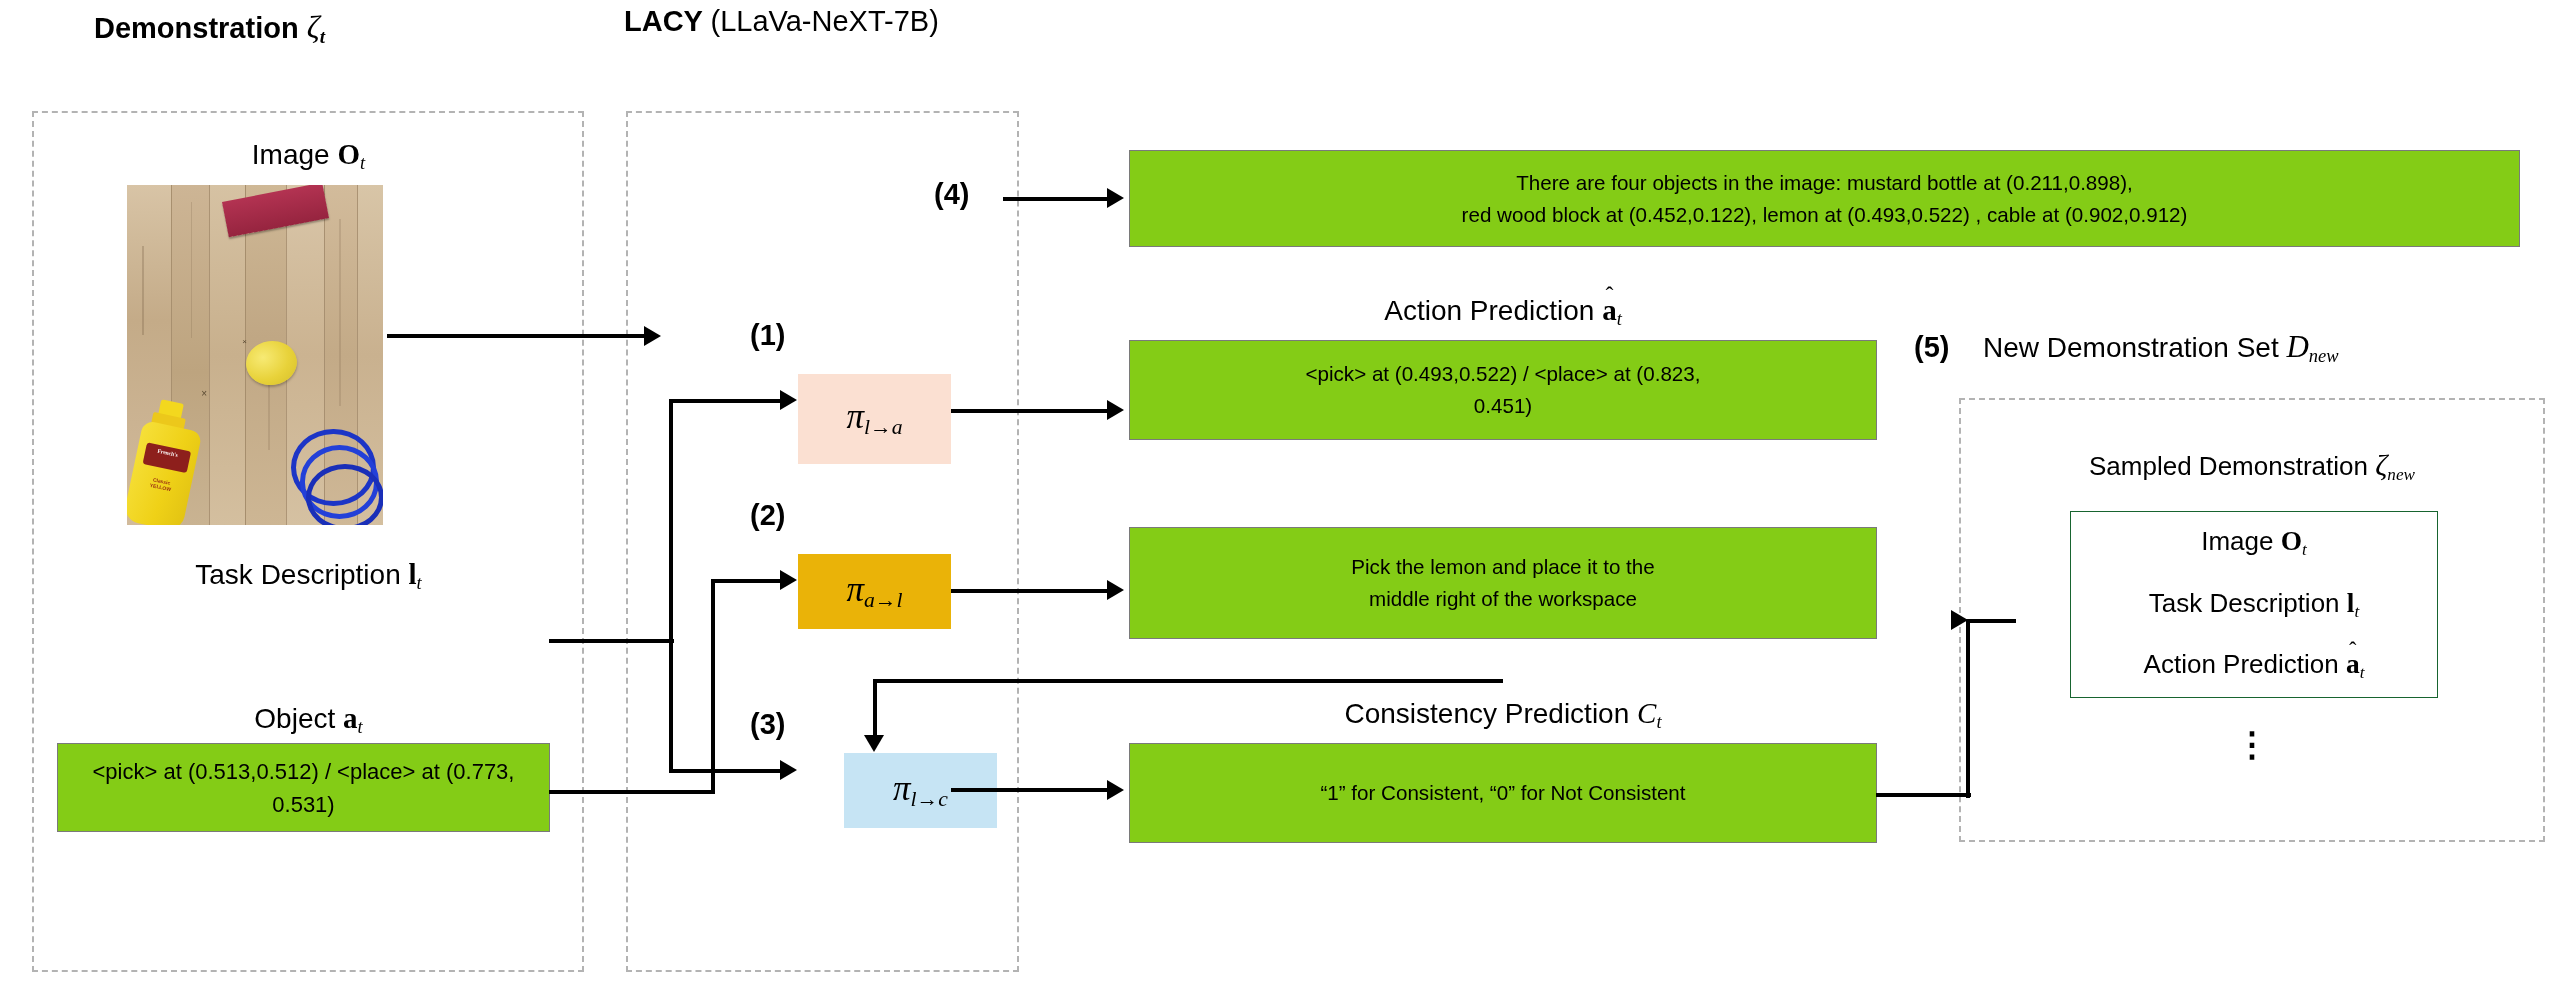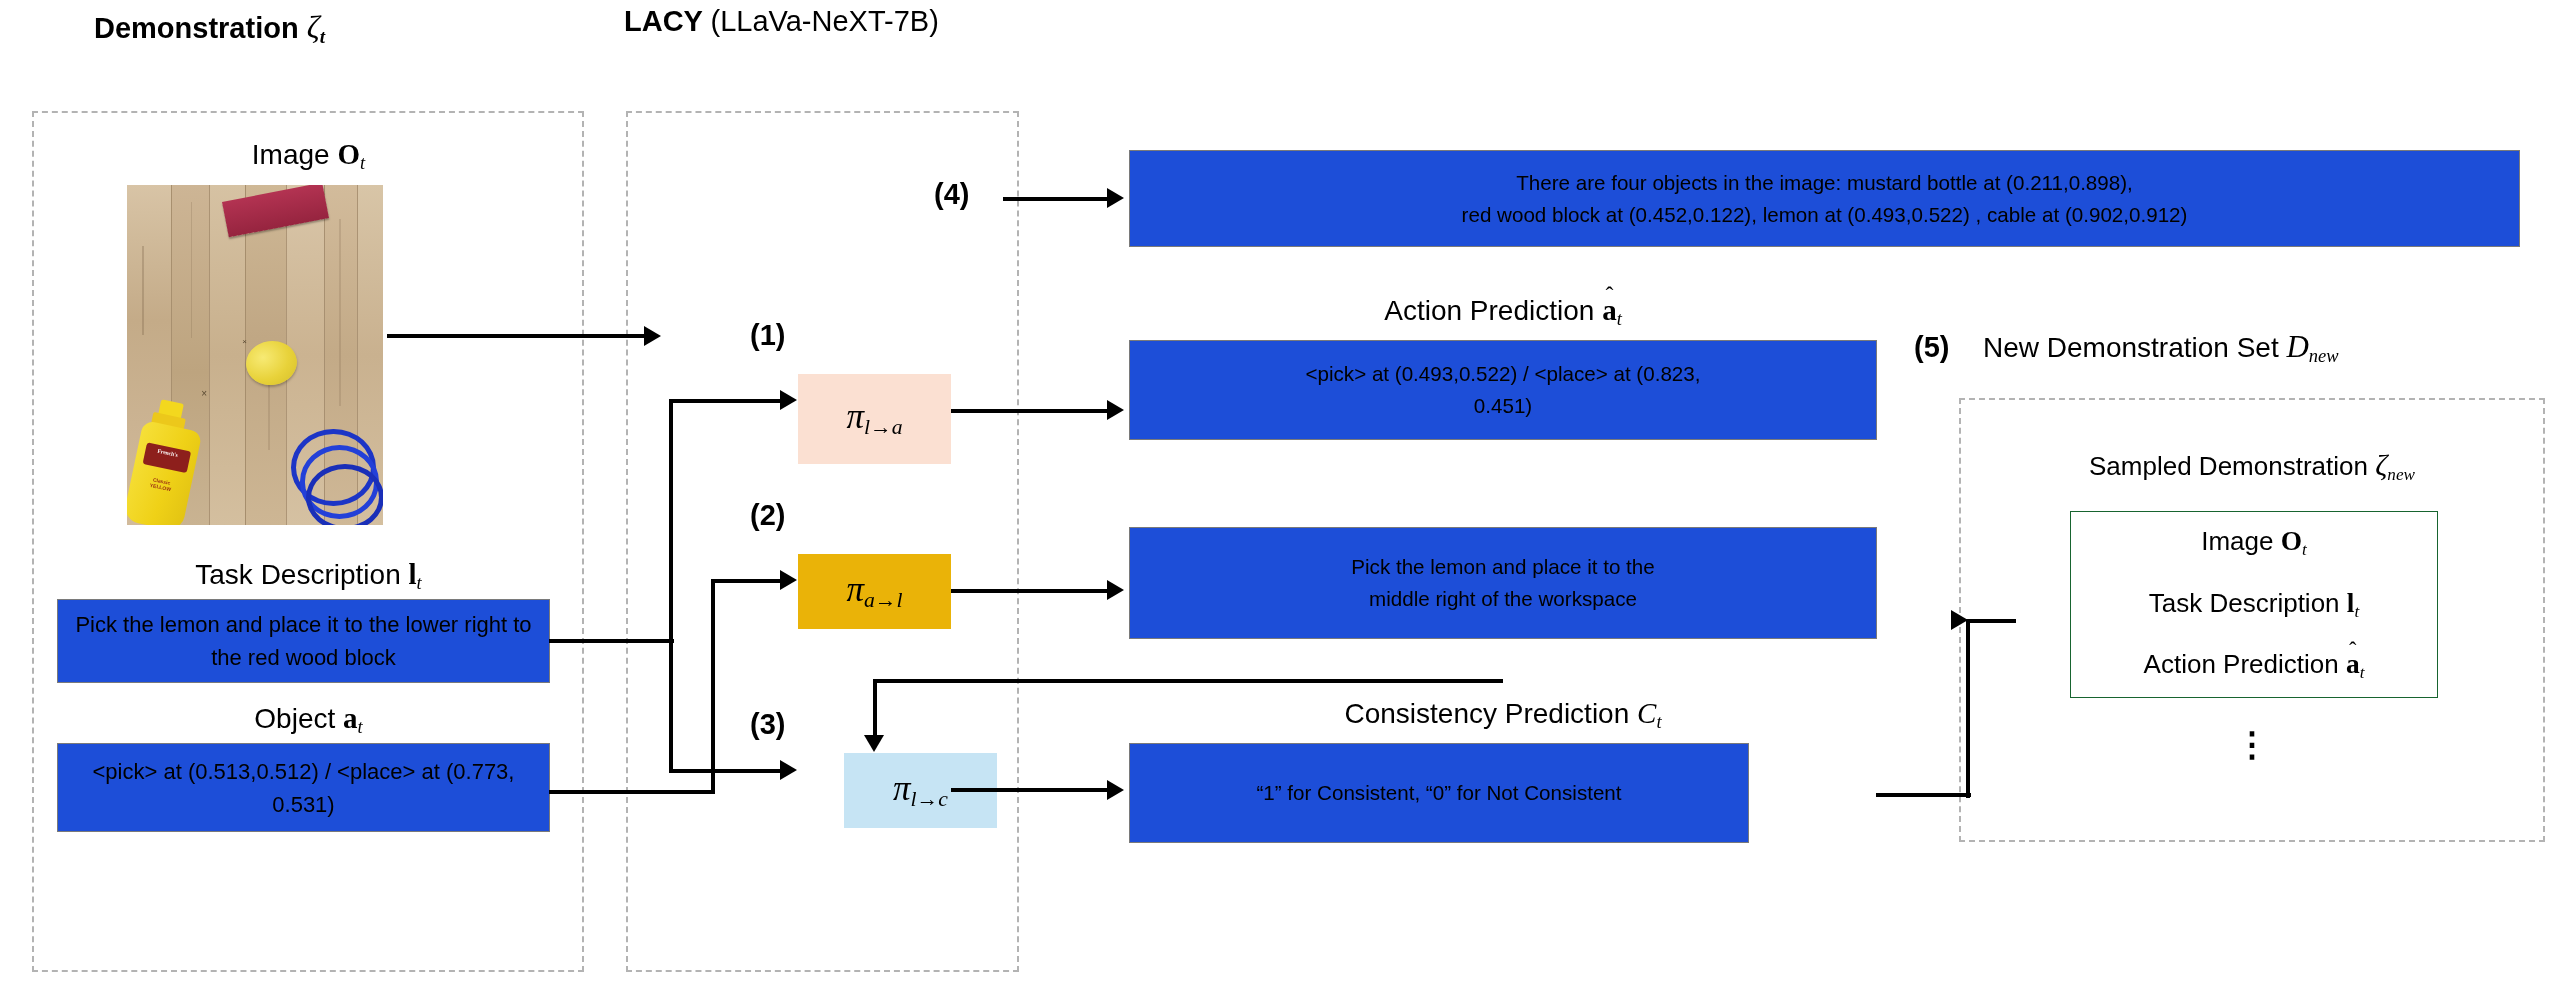--- a/index.html
+++ b/index.html
@@ -6,21 +6,21 @@
   body{font-family:"Liberation Sans",sans-serif;color:#000;}
   #stage{position:relative;width:2576px;height:994px;background:#fff;overflow:hidden;}
 
   .abs{position:absolute;}
   .ctr{display:flex;align-items:center;justify-content:center;text-align:center;}
 
   
   .dashed-panel{border:2.5px dashed #b3b3b3;background:transparent;box-sizing:border-box;}
 
   
-  .solid-box{border:1.9px solid #7a7a7a;background:#1d4ed8;box-sizing:border-box;}
+  .solid-box{border:1.9px solid #7a7a7a;background:#84cc16;box-sizing:border-box;}
   .green-box{border:1.9px solid #17642f;background:#fff;box-sizing:border-box;}
 
   
   .h-bold{font-weight:700;font-size:29px;letter-spacing:0px;white-space:nowrap;}
   .h-reg{font-weight:400;font-size:28px;white-space:nowrap;}
   .h-reg-sm{font-weight:400;font-size:26px;white-space:nowrap;}
   .step-lbl{font-weight:700;font-size:29px;}
 
   .math{font-family:"Liberation Serif",serif;font-style:italic;}
   .mathup{font-family:"Liberation Serif",serif;font-style:normal;font-weight:700;}
@@ -110,23 +110,20 @@
     </div>
 
     <div class="obj" style="left:29%;top:60%;color:#5a4a33;font-size:10px;line-height:1;">×</div>
     <div class="obj" style="left:45%;top:45%;color:#5a4a33;font-size:8px;line-height:1;">×</div>
   </div>
 
   <div class="abs h-reg" style="left:0;top:558px;width:617px;text-align:center;">
     <span>Task Description</span>
     <span class="mathup" style="font-size:29px;">l</span><span class="sub">t</span>
   </div>
-  <div class="abs solid-box ctr" style="left:57px;top:599px;width:493px;height:84px;">
-    <div class="boxtext">Pick the lemon and place it to the lower right to the red wood block</div>
-  </div>
 
   <div class="abs h-reg" style="left:0;top:702px;width:617px;text-align:center;">
     <span>Object</span>
     <span class="mathup" style="font-size:29px;">a</span><span class="sub">t</span>
   </div>
   <div class="abs solid-box ctr" style="left:57px;top:743px;width:493px;height:89px;">
     <div class="boxtext">&lt;pick&gt; at (0.513,0.512) / &lt;place&gt; at (0.773, 0.531)</div>
   </div>
 
   <div class="abs step-lbl" style="left:750px;top:319px;">(1)</div>
@@ -161,21 +158,21 @@
 
   <div class="abs h-reg" style="left:1129px;top:697px;width:748px;text-align:center;">
     <span>Consistency Prediction</span>
     <span class="math" style="font-family:'Liberation Serif',serif;font-size:29px;">C</span><span class="sub">t</span>
   </div>
 
   <div class="abs solid-box" style="left:1129px;top:527px;width:748px;height:112px;display:flex;flex-direction:column;align-items:center;justify-content:center;">
     <div class="boxtext-sm" style="padding:0;">Pick the lemon and place it to the</div>
     <div class="boxtext-sm" style="padding:0;">middle right of the workspace</div>
   </div>
-  <div class="abs solid-box ctr" style="left:1129px;top:743px;width:620px;height:100px;">
+  <div class="abs solid-box ctr" style="left:1129px;top:743px;width:748px;height:100px;">
     <div class="boxtext-sm">“1” for Consistent, “0” for Not Consistent</div>
   </div>
 
   <div class="abs step-lbl" style="left:1914px;top:331px;">(5)</div>
   <div class="abs h-reg" style="left:1983px;top:329px;">
     <span>New Demonstration Set</span>
     <span class="math" style="font-family:'Liberation Serif',serif;font-size:31px;">D</span><span class="sub">new</span>
   </div>
 
   <div class="abs h-reg-sm" style="left:1959px;top:448px;width:586px;text-align:center;">

